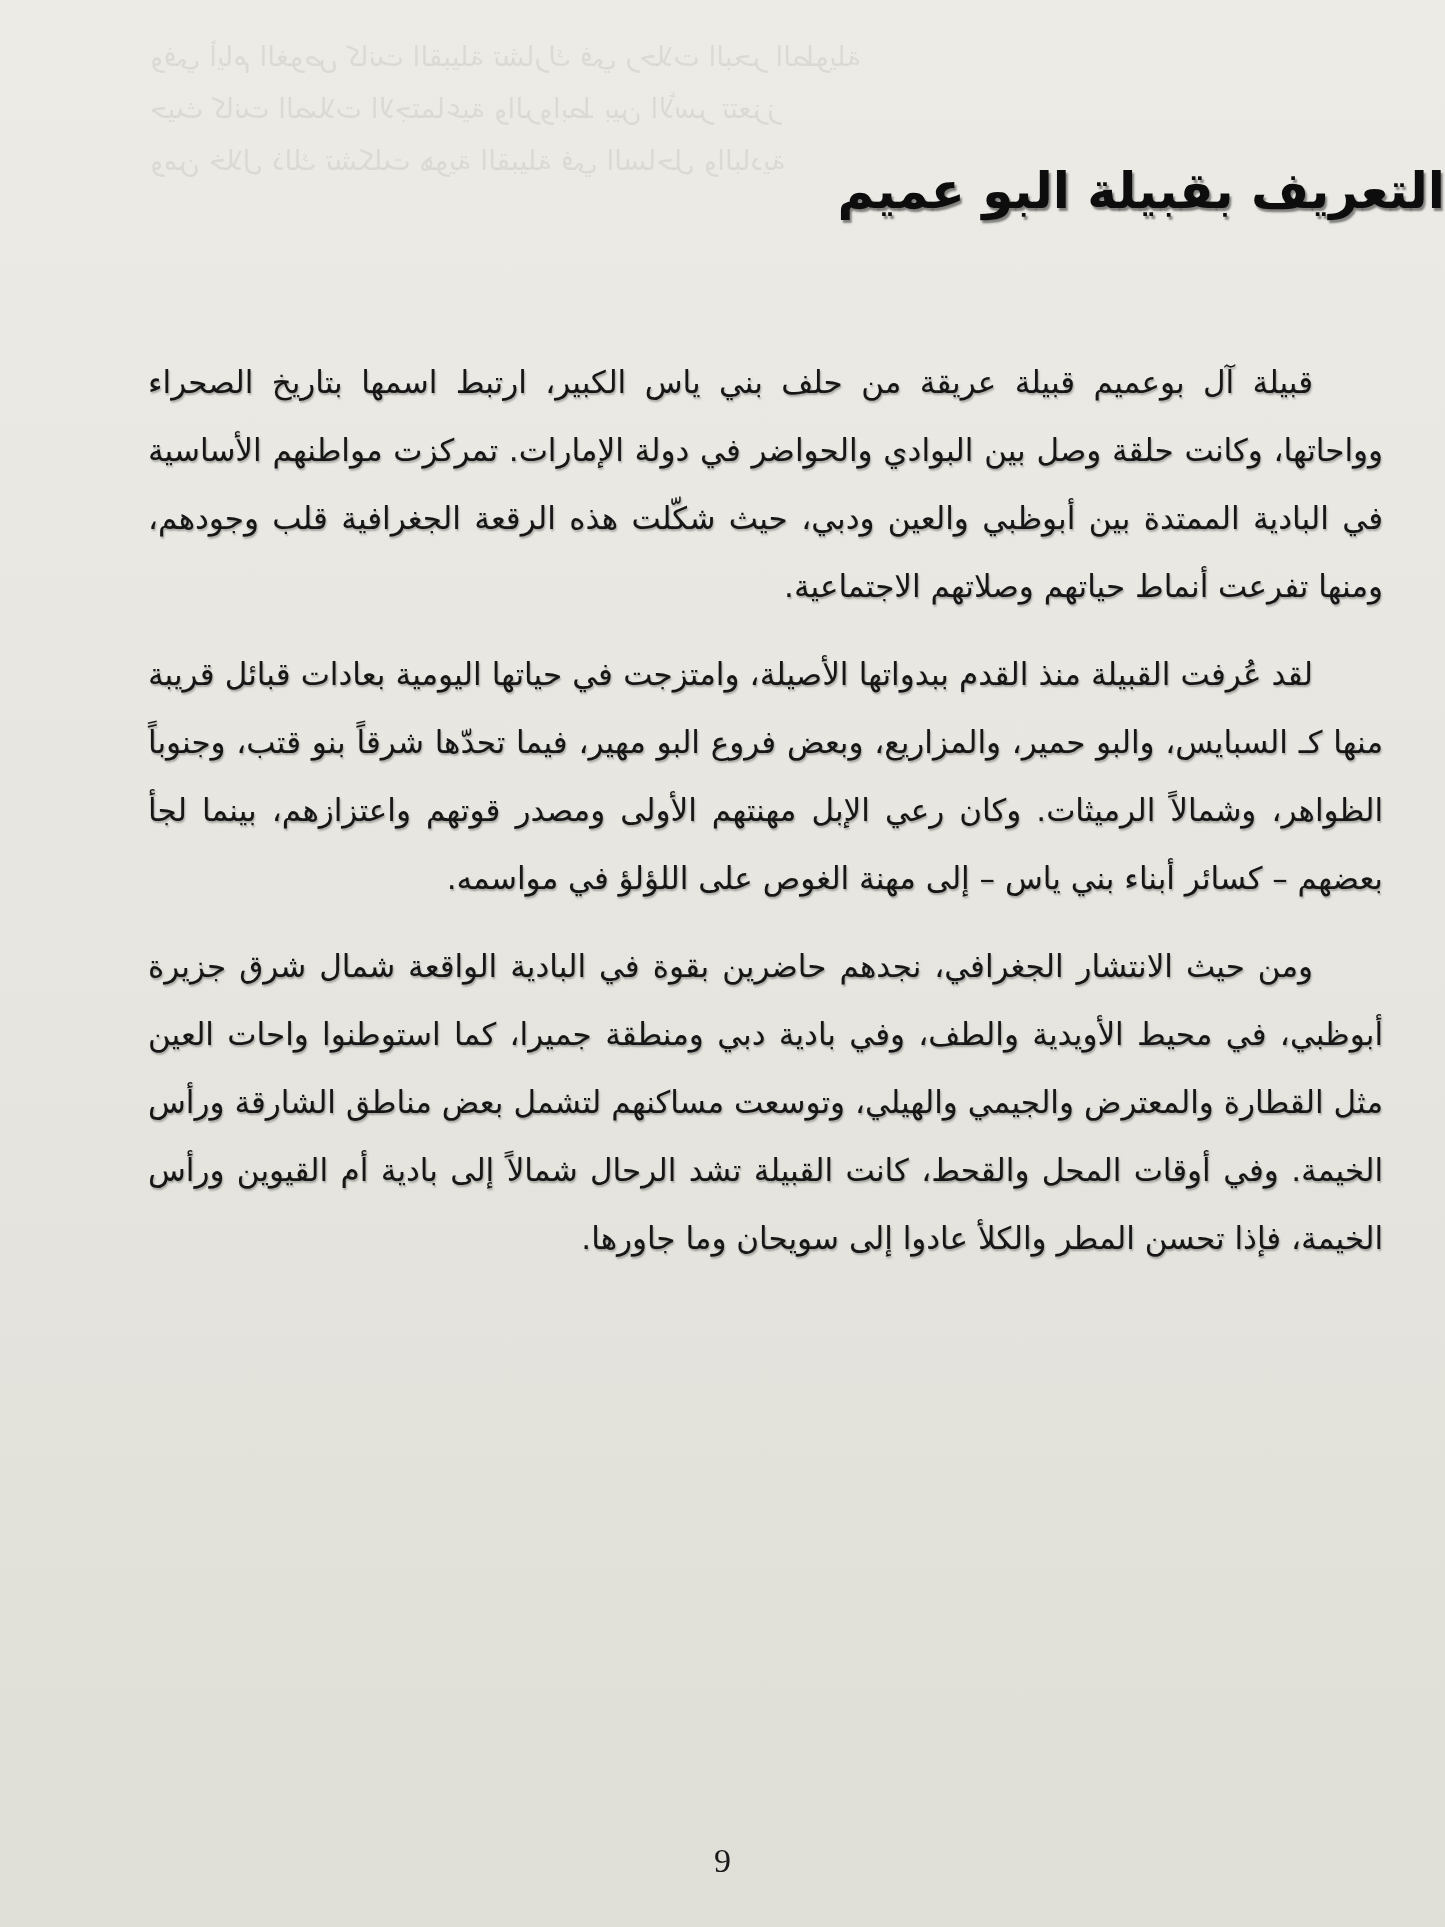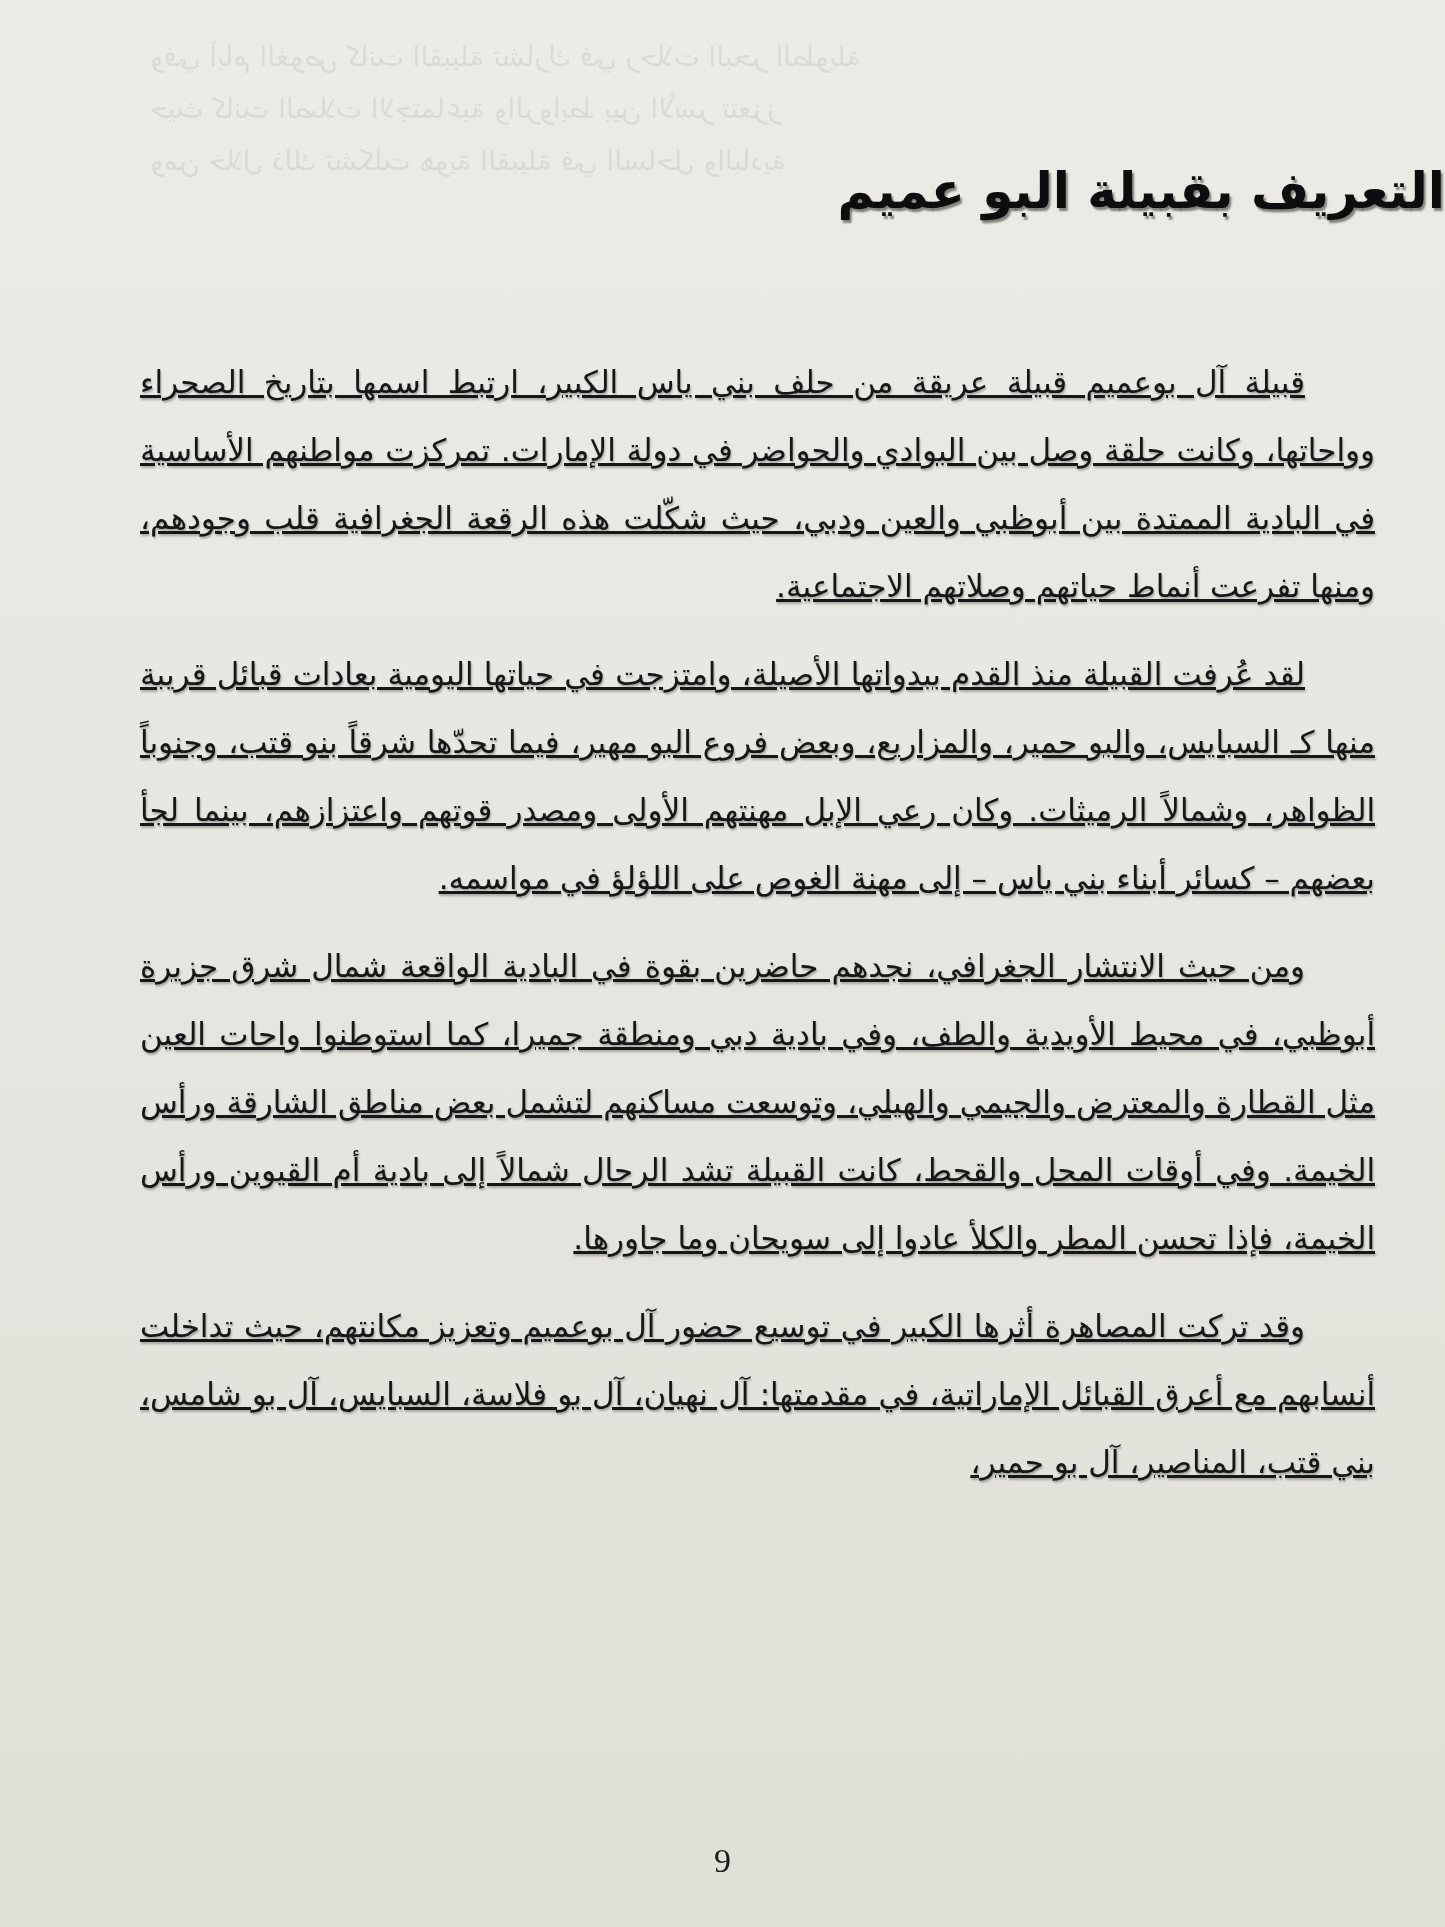--- a/index.html
+++ b/index.html
@@ -44,29 +44,28 @@
       direction: rtl;
       font-size: 50px;
       font-weight: bold;
       color: #0d0d0d;
       text-shadow: 2px 3px 2px rgba(0,0,0,0.45);
       letter-spacing: 0px;
     }
     .content {
       position: absolute;
       top: 348px;
-      left: 140px;
+      left: 148px;
       width: 1235px;
       direction: rtl;
       text-align: justify;
       font-size: 31px;
       line-height: 68px;
       color: #161616;
       text-shadow: 1px 2px 2px rgba(0,0,0,0.28);
-      text-decoration: underline;
     }
     .content p {
       margin: 0 0 20px 0;
       text-indent: 70px;
     }
     .subheading {
       font-weight: bold;
       font-size: 31px;
       line-height: 68px;
       margin: 0 -20px 38px 0;
@@ -92,17 +91,16 @@
   <div class="ghost" style="top:40px;">وفي أيام الغوص كانت القبيلة تشارك في رحلات البحر الطويلة</div>
   <div class="ghost" style="top:92px;">حيث كانت الصلات الاجتماعية والروابط بين الأسر تتعزز</div>
   <div class="ghost" style="top:144px;">ومن خلال ذلك تشكلت هوية القبيلة في الساحل والبادية</div>
 
   <h1 class="title">التعريف بقبيلة البو عميم</h1>
 
   <div class="content">
     <p class="p1">قبيلة آل بوعميم قبيلة عريقة من حلف بني ياس الكبير، ارتبط اسمها بتاريخ الصحراء وواحاتها، وكانت حلقة وصل بين البوادي والحواضر في دولة الإمارات. تمركزت مواطنهم الأساسية في البادية الممتدة بين أبوظبي والعين ودبي، حيث شكّلت هذه الرقعة الجغرافية قلب وجودهم، ومنها تفرعت أنماط حياتهم وصلاتهم الاجتماعية.</p>
     <p>لقد عُرفت القبيلة منذ القدم ببدواتها الأصيلة، وامتزجت في حياتها اليومية بعادات قبائل قريبة منها كـ السبايس، والبو حمير، والمزاريع، وبعض فروع البو مهير، فيما تحدّها شرقاً بنو قتب، وجنوباً الظواهر، وشمالاً الرميثات. وكان رعي الإبل مهنتهم الأولى ومصدر قوتهم واعتزازهم، بينما لجأ بعضهم – كسائر أبناء بني ياس – إلى مهنة الغوص على اللؤلؤ في مواسمه.</p>
     <p>ومن حيث الانتشار الجغرافي، نجدهم حاضرين بقوة في البادية الواقعة شمال شرق جزيرة أبوظبي، في محيط الأويدية والطف، وفي بادية دبي ومنطقة جميرا، كما استوطنوا واحات العين مثل القطارة والمعترض والجيمي والهيلي، وتوسعت مساكنهم لتشمل بعض مناطق الشارقة ورأس الخيمة. وفي أوقات المحل والقحط، كانت القبيلة تشد الرحال شمالاً إلى بادية أم القيوين ورأس الخيمة، فإذا تحسن المطر والكلأ عادوا إلى سويحان وما جاورها.</p>
-    <p>وقد تركت المصاهرة أثرها الكبير في توسيع حضور آل بوعميم وتعزيز مكانتهم، حيث تداخلت أنسابهم مع أعرق القبائل الإماراتية، في مقدمتها: آل نهيان، آل بو فلاسة، السبايس، آل بو شامس، بني قتب، المناصير، آل بو حمير،</p>
   </div>
 
   <div class="page-number">9</div>
 </div>
 
 </body></html>

